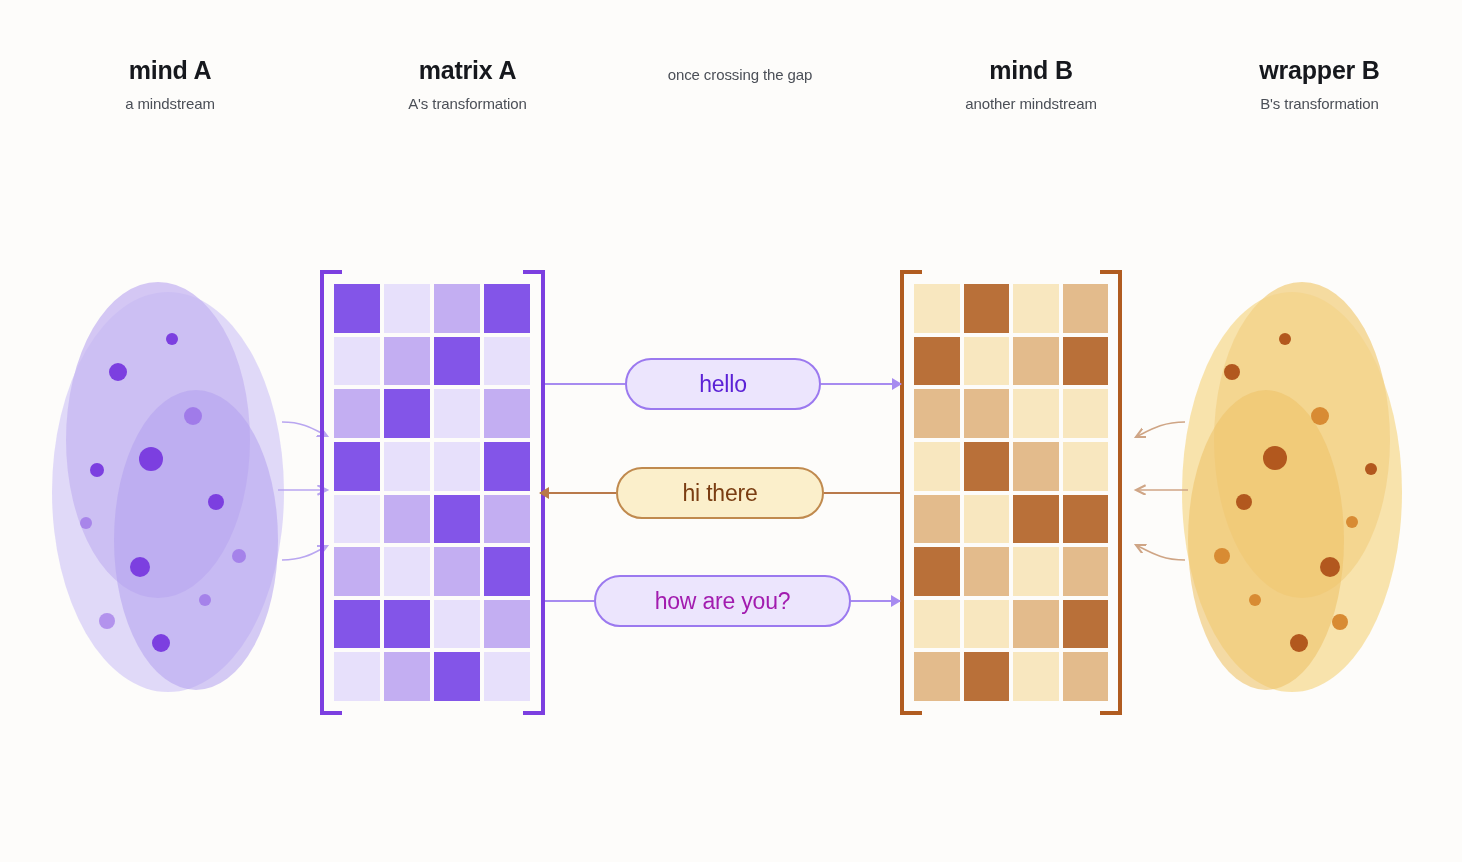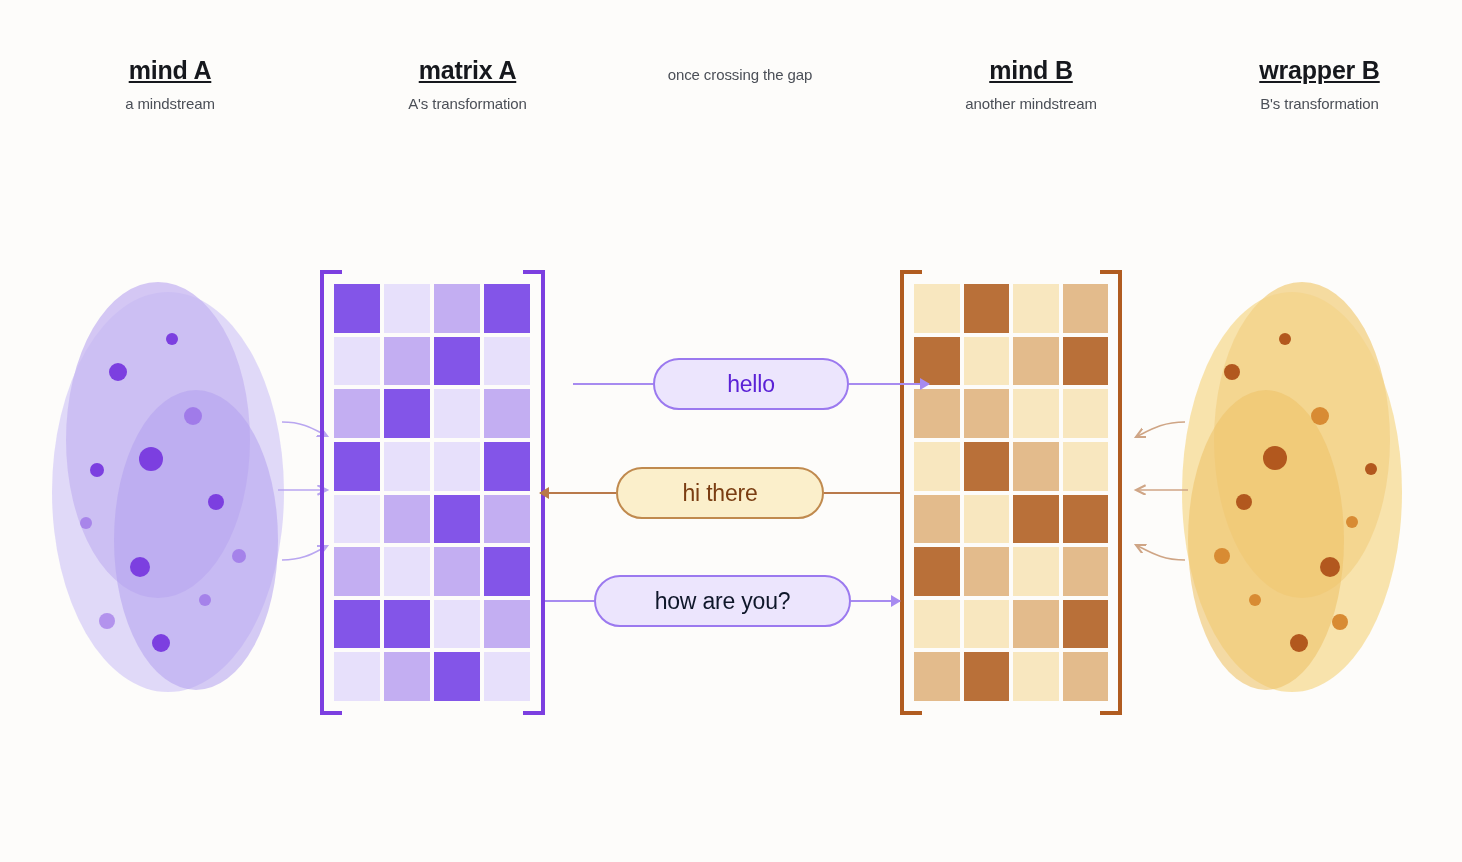--- a/index.html
+++ b/index.html
@@ -13,21 +13,21 @@
   .stage{position:absolute;inset:0;}
 
   
   .headers{
     position:absolute;top:56px;left:0;width:1462px;
     display:flex;
   }
   .col-head{text-align:center;}
   .col-head .title{
     font-size:25px;font-weight:700;color:#16181d;
-    letter-spacing:-0.2px;line-height:1.15;white-space:nowrap;text-decoration:underline;
+    letter-spacing:-0.2px;line-height:1.15;white-space:nowrap;
   }
   .col-head .sub{
     margin-top:10px;font-size:15px;color:#4b4f57;
     letter-spacing:-0.1px;white-space:nowrap;
   }
 
   
   .blob-wrap{position:absolute;}
   .ellipse{position:absolute;border-radius:50%;}
   .dot{position:absolute;border-radius:50%;}
@@ -229,38 +229,38 @@
       <defs>
         <marker id="arrR" markerWidth="8" markerHeight="8" refX="6" refY="3" orient="auto">
           <path d="M0,0 L6,3 L0,6" fill="none" stroke="#cfa585" stroke-width="1.3"></path>
         </marker>
       </defs>
       <path d="M1185,422 C1162,422 1150,430 1136,437" fill="none" stroke="#cfa585" stroke-width="1.6" marker-end="url(#arrR)"></path>
       <path d="M1188,490 L1136,490" fill="none" stroke="#cfa585" stroke-width="1.6" marker-end="url(#arrR)"></path>
       <path d="M1185,560 C1162,560 1150,552 1136,545" fill="none" stroke="#cfa585" stroke-width="1.6" marker-end="url(#arrR)"></path>
     </svg>
 
-  <div class="msg-row" id="msg-0" style="left:545px;top:358px;width:412px;height:52px;margin-left:28px;">
+  <div class="msg-row" id="msg-0" style="left:545px;top:358px;width:412px;height:52px;">
     <div class="lead" style="width: 80px; background: rgb(167, 139, 240);"></div>
     <div class="bubble" style="background: rgb(236, 229, 253); border-color: rgb(155, 121, 239); color: rgb(91, 33, 214); width: 196px; height: 52px;">hello</div>
     <div class="tail" style="width: 80px; background: rgb(167, 139, 240);">
         <div class="arrow-head" style="top: -5px; right: -1px; border-top: 6px solid transparent; border-bottom: 6px solid transparent; border-left: 10px solid rgb(167, 139, 240);"></div>
       </div>
   </div>
 
   <div class="msg-row" id="msg-1" style="left:540px;top:467px;width:360px;height:52px;justify-content:center;">
     <div class="lead" style="width: 76px; background: rgb(185, 121, 74);">
         <div class="arrow-head" style="top: -5px; left: -1px; border-top: 6px solid transparent; border-bottom: 6px solid transparent; border-right: 10px solid rgb(185, 121, 74);"></div>
       </div>
     <div class="bubble" style="background: rgb(251, 239, 203); border-color: rgb(192, 138, 78); color: rgb(122, 61, 18); width: 208px; height: 52px;">hi there</div>
     <div class="tail" style="width: 76px; background: rgb(185, 121, 74);"></div>
   </div>
 
   <div class="msg-row" id="msg-2" style="left:545px;top:575px;width:355px;height:52px;">
     <div class="lead" style="width: 49px; background: rgb(167, 139, 240);"></div>
-    <div class="bubble" style="background: rgb(236, 229, 253); border-color: rgb(155, 121, 239); color: #0f172a; width: 258px; height: 52px;">how are you?</div>
+    <div class="bubble" style="background: rgb(236, 229, 253); border-color: rgb(155, 121, 239); color: #a21caf; width: 258px; height: 52px;">how are you?</div>
     <div class="tail" style="width: 49px; background: rgb(167, 139, 240);">
         <div class="arrow-head" style="top: -5px; right: -1px; border-top: 6px solid transparent; border-bottom: 6px solid transparent; border-left: 10px solid rgb(167, 139, 240);"></div>
       </div>
   </div>
 
 
 </div>
 
 </body></html>

